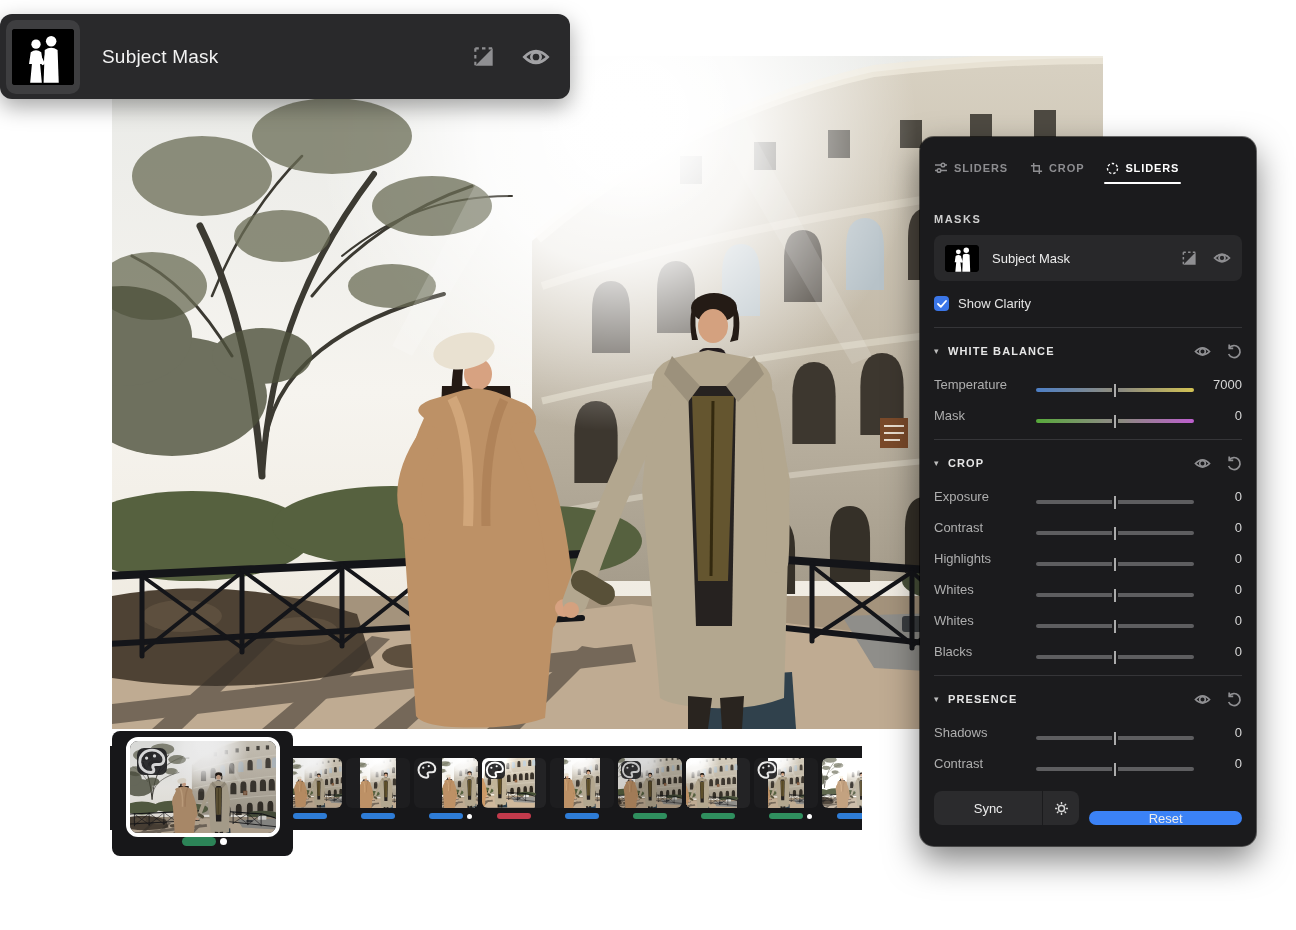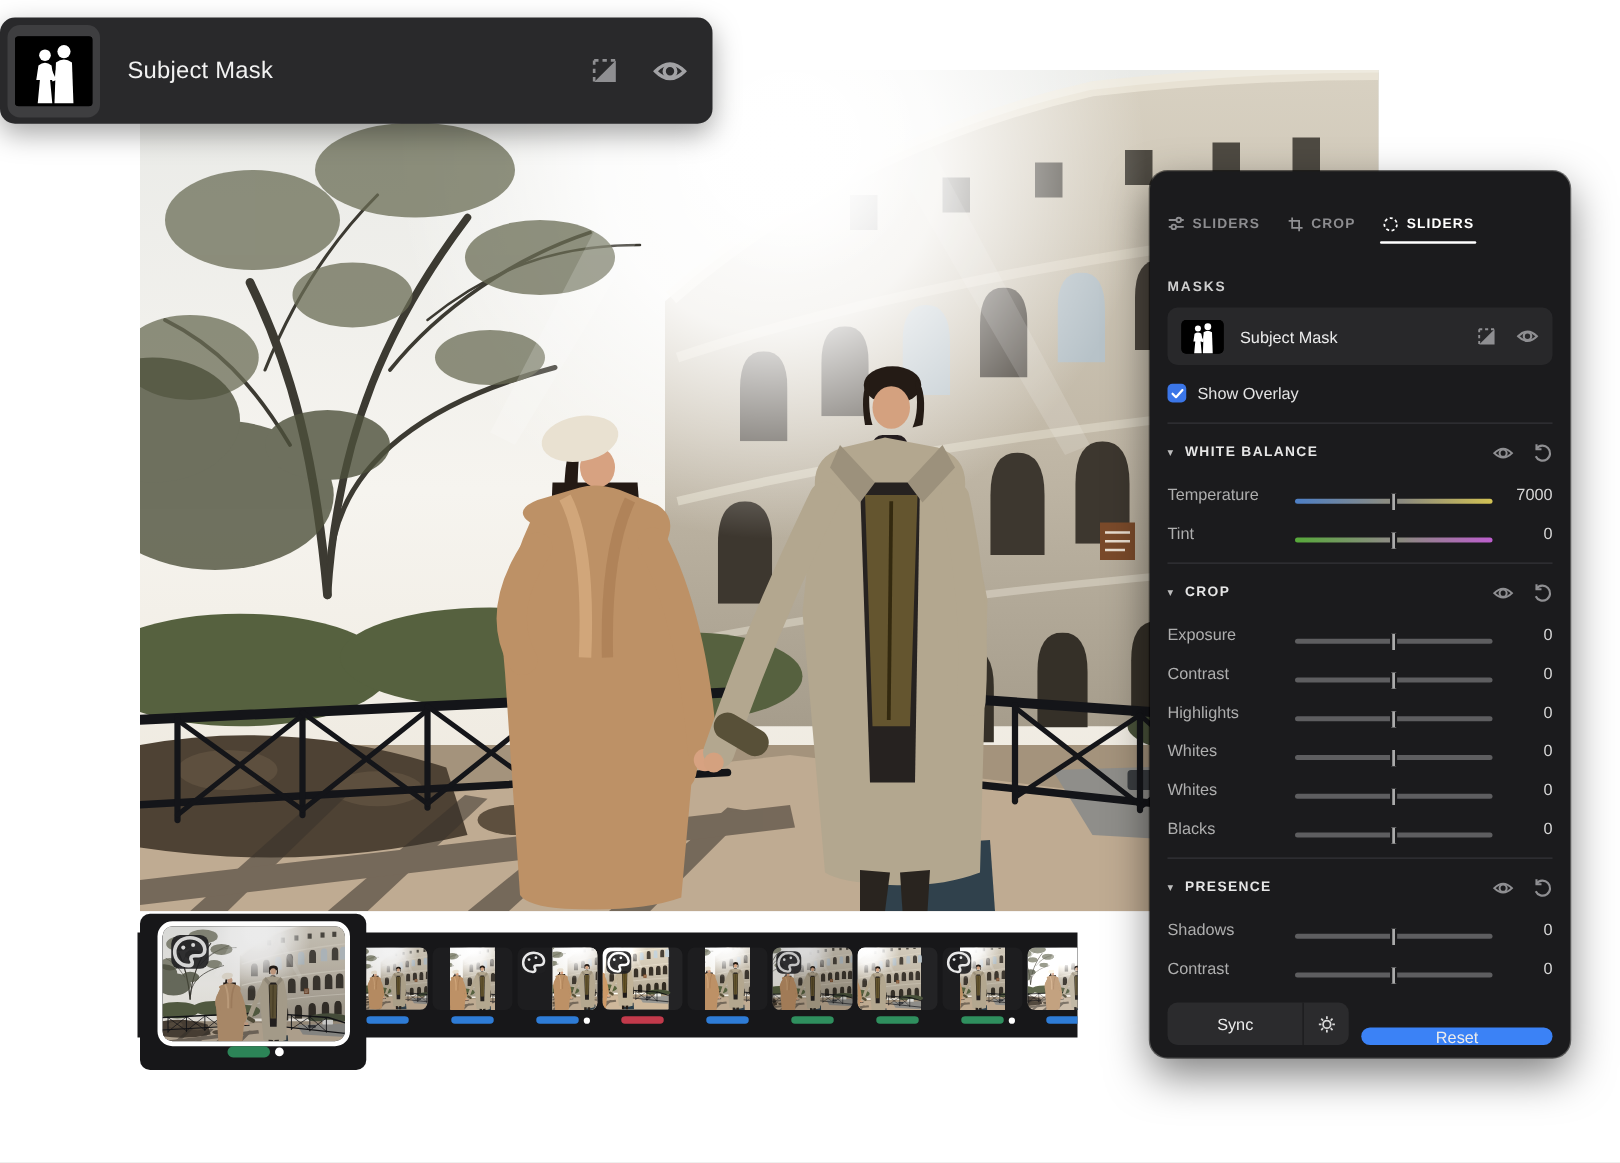--- a/index.html
+++ b/index.html
@@ -19,21 +19,21 @@
   #maskbar .maskimg{width:62px;height:56px;background:#000;border-radius:3px;overflow:hidden;}
   #maskbar .title{margin-left:22px;font-size:19px;color:#f2f2f2;letter-spacing:.2px;}
   #maskbar .icons{margin-left:auto;margin-right:20px;display:flex;align-items:center;gap:26px;}
   .ico{display:inline-flex;align-items:center;justify-content:center;color:#8f8f92;}
   .ico svg{display:block;}
 
   
   #panel{left:920px;top:137px;width:336px;height:709px;background:#1b1b1d;border-radius:14px;
          box-shadow:0 14px 34px rgba(0,0,0,.5),0 0 0 1px rgba(0,0,0,.55);z-index:30;
          padding:0 14px;box-sizing:border-box;color:#e6e6e6;}
-  .tabs{display:flex;gap:22px;padding-top:29px;height:26px;align-items:center;}
+  .tabs{display:flex;gap:22px;padding-top:18px;height:26px;align-items:center;}
   .tab{display:flex;align-items:center;gap:6px;font-size:11px;font-weight:700;letter-spacing:.9px;
        color:#8d8d90;position:relative;cursor:pointer;}
   .tab.active{color:#ffffff;}
   .tab.active .underline{position:absolute;left:-2px;right:-2px;bottom:-9px;height:2px;background:#fff;border-radius:1px;}
   .seclabel{margin-top:32px;font-size:11px;font-weight:700;letter-spacing:1.5px;color:#cfcfcf;}
   .maskrow{margin-top:10px;height:46px;background:#28282a;border-radius:8px;display:flex;align-items:center;padding:0 11px;}
   .maskrow .mthumb{width:34px;height:27px;background:#000;border-radius:4px;overflow:hidden;flex:none;}
   .maskrow .mname{margin-left:13px;font-size:13px;color:#ececec;}
   .maskrow .micons{margin-left:auto;display:flex;gap:15px;align-items:center;color:#97979a;}
   .overlayrow{margin-top:15px;display:flex;align-items:center;}
@@ -421,21 +421,21 @@
         </span>
     </div>
   </div>
 
   <div class="overlayrow">
     <span class="checkbox" style="background: rgb(59, 118, 232);">
       <svg width="10" height="8" viewBox="0 0 10 8">
           <polyline points="1,4 3.8,6.8 9,1" fill="none" stroke="#fff" stroke-width="1.8" stroke-linecap="round" stroke-linejoin="round"></polyline>
         </svg>
     </span>
-    <span class="lbl">Show Overlay</span>
+    <span class="lbl">Show Clarity</span>
   </div>
 
   <div class="divider"></div>
 
   <div class="section">
     <div class="sechead">
       <span class="caret">▾</span>
       <span class="sectitle">WHITE BALANCE</span>
       <span class="secicons">
         <span class="ico">
@@ -451,21 +451,21 @@
       </span>
     </div>
     <div class="srow">
       <span class="slabel">Temperature</span>
       <div class="track temp">
           <div class="tick"></div>
         </div>
       <span class="sval">7000</span>
     </div>
     <div class="srow">
-      <span class="slabel">Tint</span>
+      <span class="slabel">Mask</span>
       <div class="track tint">
           <div class="tick"></div>
         </div>
       <span class="sval">0</span>
     </div>
   </div>
 
   <div class="divider"></div>
 
   <div class="section">

